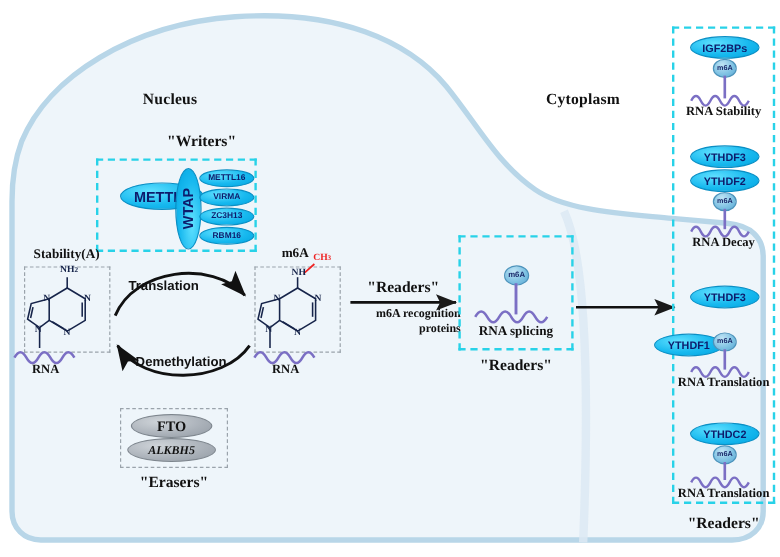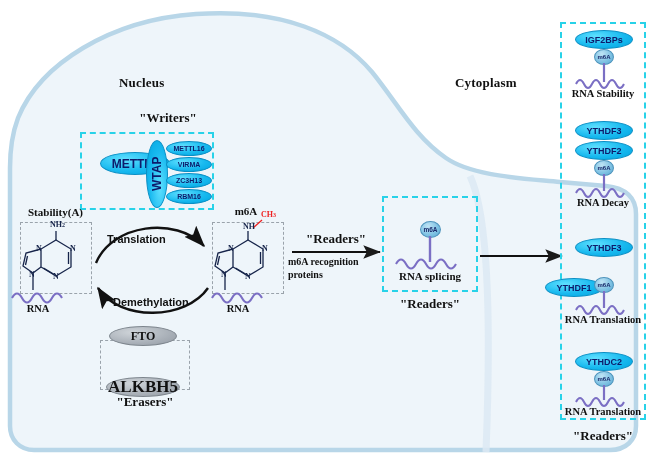--- a/index.html
+++ b/index.html
@@ -27,21 +27,21 @@
     text-align:center;
   }
   .small-cap{
     font-family:"Liberation Serif", serif;
     font-weight:bold;font-size:10.5px;color:#111;white-space:nowrap;
     text-align:center;
   }
   .tiny-cap{
     font-family:"Liberation Serif", serif;
     font-weight:bold;font-size:9px;color:#111;white-space:nowrap;
-    text-align:left;
+    text-align:right;
   }
 
   
   .dbox{position:absolute;box-sizing:border-box;}
   .dbox.cyan{border:2px dashed #28d2e8;}
   .dbox.gray{border:1.6px dashed #9aa3ab;}
 
   
   .ell{
     position:absolute;display:flex;align-items:center;justify-content:center;
@@ -137,22 +137,22 @@
   <div class="ell cy" style="left:100px;top:152px;width:70px;height:23px;font-size:12px;">METTL3</div>
 
   <div class="ell cy vert" style="left:146px;top:140px;width:22px;height:68px;font-size:12px;">WTAP</div>
 
   <div class="ell cy" style="left:166px;top:141px;width:46px;height:15px;font-size:7px;">METTL16</div>
   <div class="ell cy" style="left:166px;top:157px;width:46px;height:15px;font-size:7px;">VIRMA</div>
   <div class="ell cy" style="left:166px;top:173px;width:46px;height:15px;font-size:7px;">ZC3H13</div>
   <div class="ell cy" style="left:166px;top:189px;width:46px;height:15px;font-size:7px;">RBM16</div>
 
   <div class="dbox gray" style="left:100px;top:340px;width:90px;height:50px;"></div>
-  <div class="ell gy" style="left:109px;top:326px;width:68px;height:20px;font-size:12px;">FTO</div>
-  <div class="ell gy" style="left:106px;top:377px;width:74px;height:20px;font-size:17px;">ALKBH5</div>
+  <div class="ell gy" style="left:109px;top:345px;width:68px;height:20px;font-size:12px;">FTO</div>
+  <div class="ell gy" style="left:106px;top:365px;width:74px;height:20px;font-size:10px;font-style:italic;">ALKBH5</div>
   <div class="abs section-cap" style="left:95px;top:394px;width:100px;">"Erasers"</div>
 
   <div class="abs small-cap" style="left:8px;top:206px;width:95px;font-size:11px;">Stability(A)</div>
   <div class="dbox gray" style="left:20px;top:222px;width:72px;height:72px;"></div>
 
   <svg class="layer">
     <g stroke="#16244a" stroke-width="1.3" fill="none">
 
       <path d="M56,240 L71,249 L71,267 L56,276 L41,267 L41,249 Z"></path>
       <path d="M68.5,252 L68.5,264"></path>

